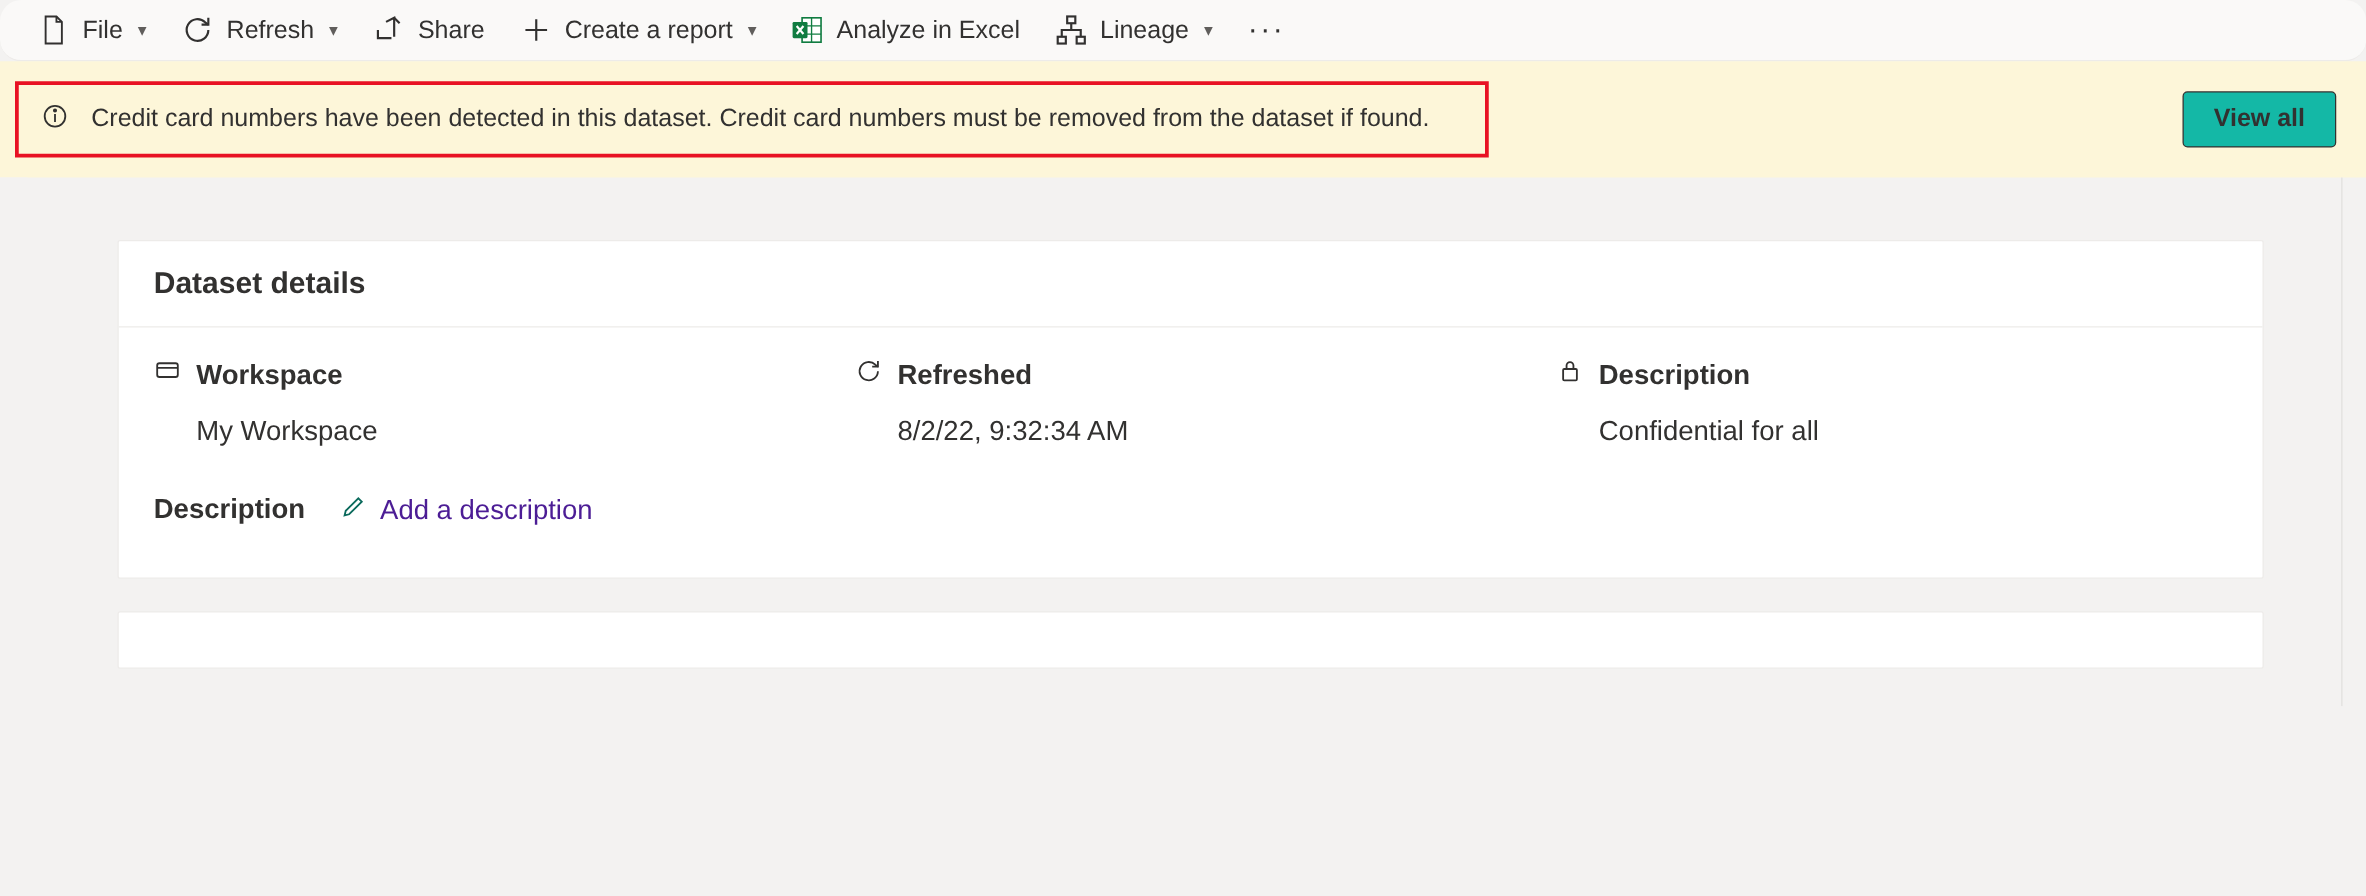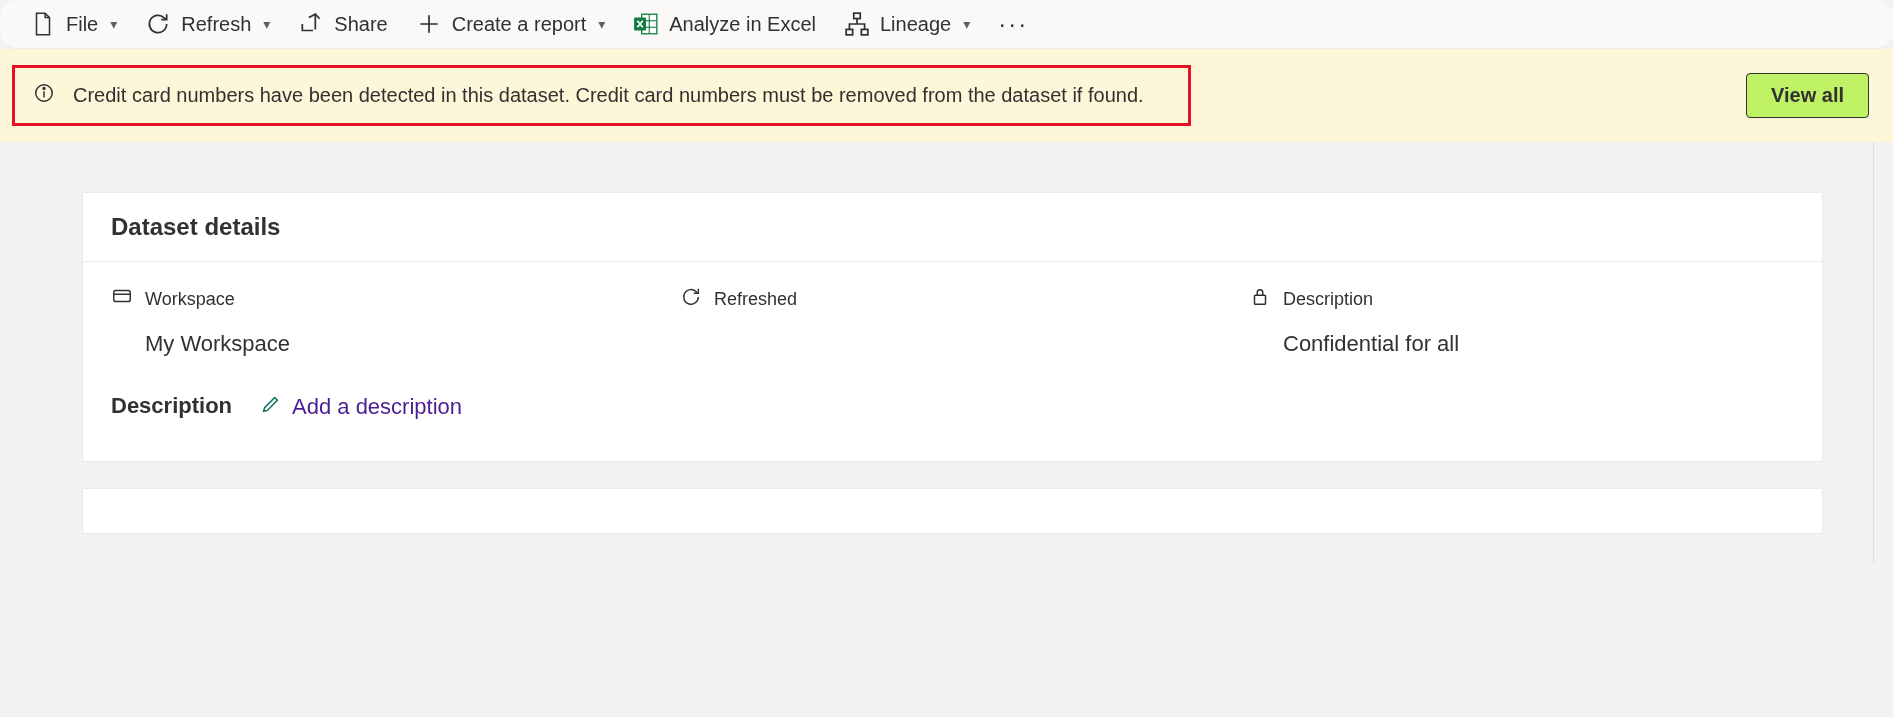--- a/index.html
+++ b/index.html
@@ -52,32 +52,32 @@
       gap: 18px;
       padding: 14px 44px 14px 18px;
       flex: 0 0 auto;
     }
     .banner-text {
       font-size: 20px;
       color: #323130;
     }
     .banner-spacer { flex: 1; }
     .view-all-btn {
-      background: #bef264;
+      background: #14b8a6;
       border: 1px solid #323130;
       border-radius: 4px;
       padding: 10px 24px;
       font-size: 20px;
       font-weight: 600;
       cursor: pointer;
       color: #323130;
     }
     .page {
       display: flex;
-      gap: 0;
+      gap: 12px;
     }
     .sidebar-strip {
       width: 22px;
       background: #f3f2f1;
     }
     .content {
       flex: 1;
       padding: 50px 50px 30px 60px;
     }
     .card {
@@ -99,22 +99,22 @@
     .details-grid {
       display: grid;
       grid-template-columns: 1fr 1fr 1fr;
       gap: 24px;
       margin-bottom: 36px;
     }
     .detail-item .detail-head {
       display: flex;
       align-items: center;
       gap: 12px;
-      font-size: 18px;
-      font-weight: 400;
+      font-size: 22px;
+      font-weight: 700;
       color: #323130;
       margin-bottom: 18px;
     }
     .detail-item .detail-value {
       font-size: 22px;
       color: #323130;
       padding-left: 34px;
     }
     .desc-row {
       display: flex;
@@ -260,20 +260,21 @@
           <div class="detail-item">
             <div class="detail-head">
               <span>
                 <svg class="i" viewBox="0 0 24 24" fill="none" stroke="#323130" stroke-width="1.6">
                   <path d="M20 12a8 8 0 1 1-2.3-5.7L20 8"></path>
                     <path d="M20 3v5h-5"></path>
                 </svg>
               </span>
               <span>Refreshed</span>
             </div>
+            <div class="detail-value">8/2/22, 9:32:34 AM</div>
           </div>
           <div class="detail-item">
             <div class="detail-head">
               <span>
                 <svg class="i" viewBox="0 0 24 24" fill="none" stroke="#323130" stroke-width="1.6">
                   <rect x="6" y="10" width="12" height="10" rx="1"></rect>
                     <path d="M9 10V7a3 3 0 0 1 6 0v3"></path>
                 </svg>
               </span>
               <span>Description</span>

